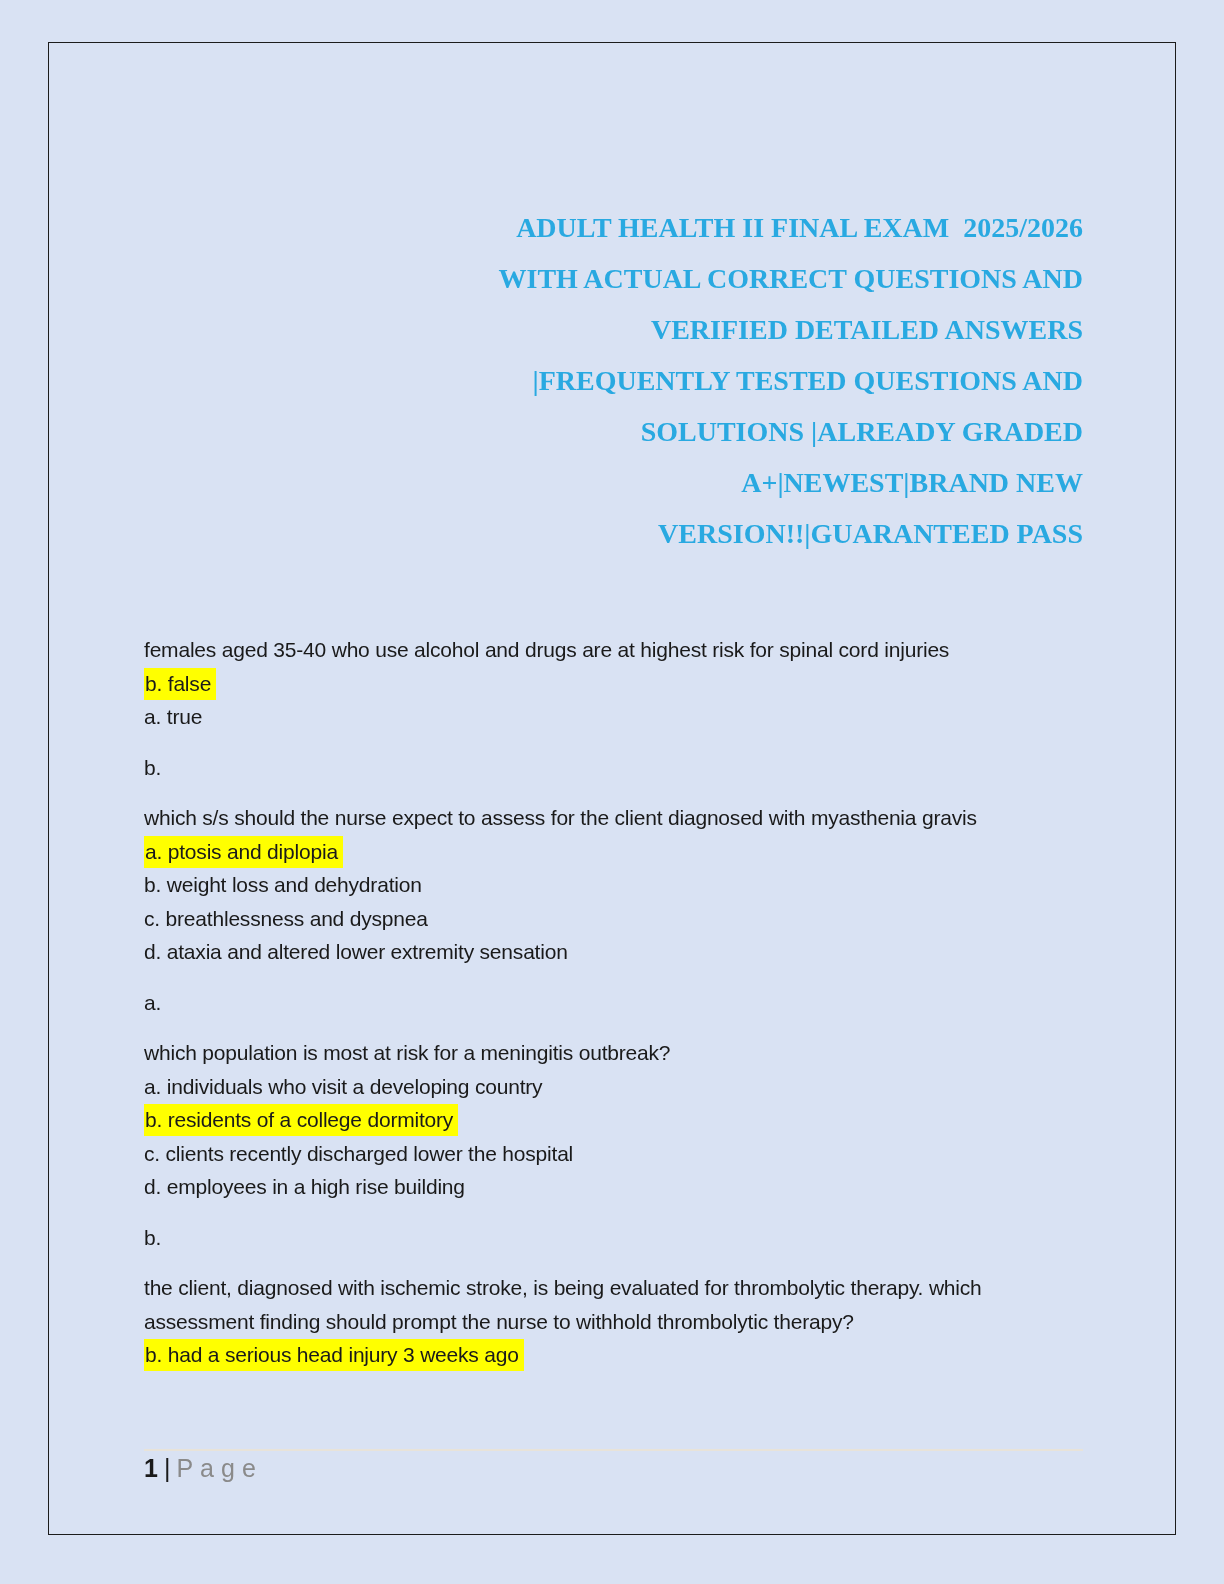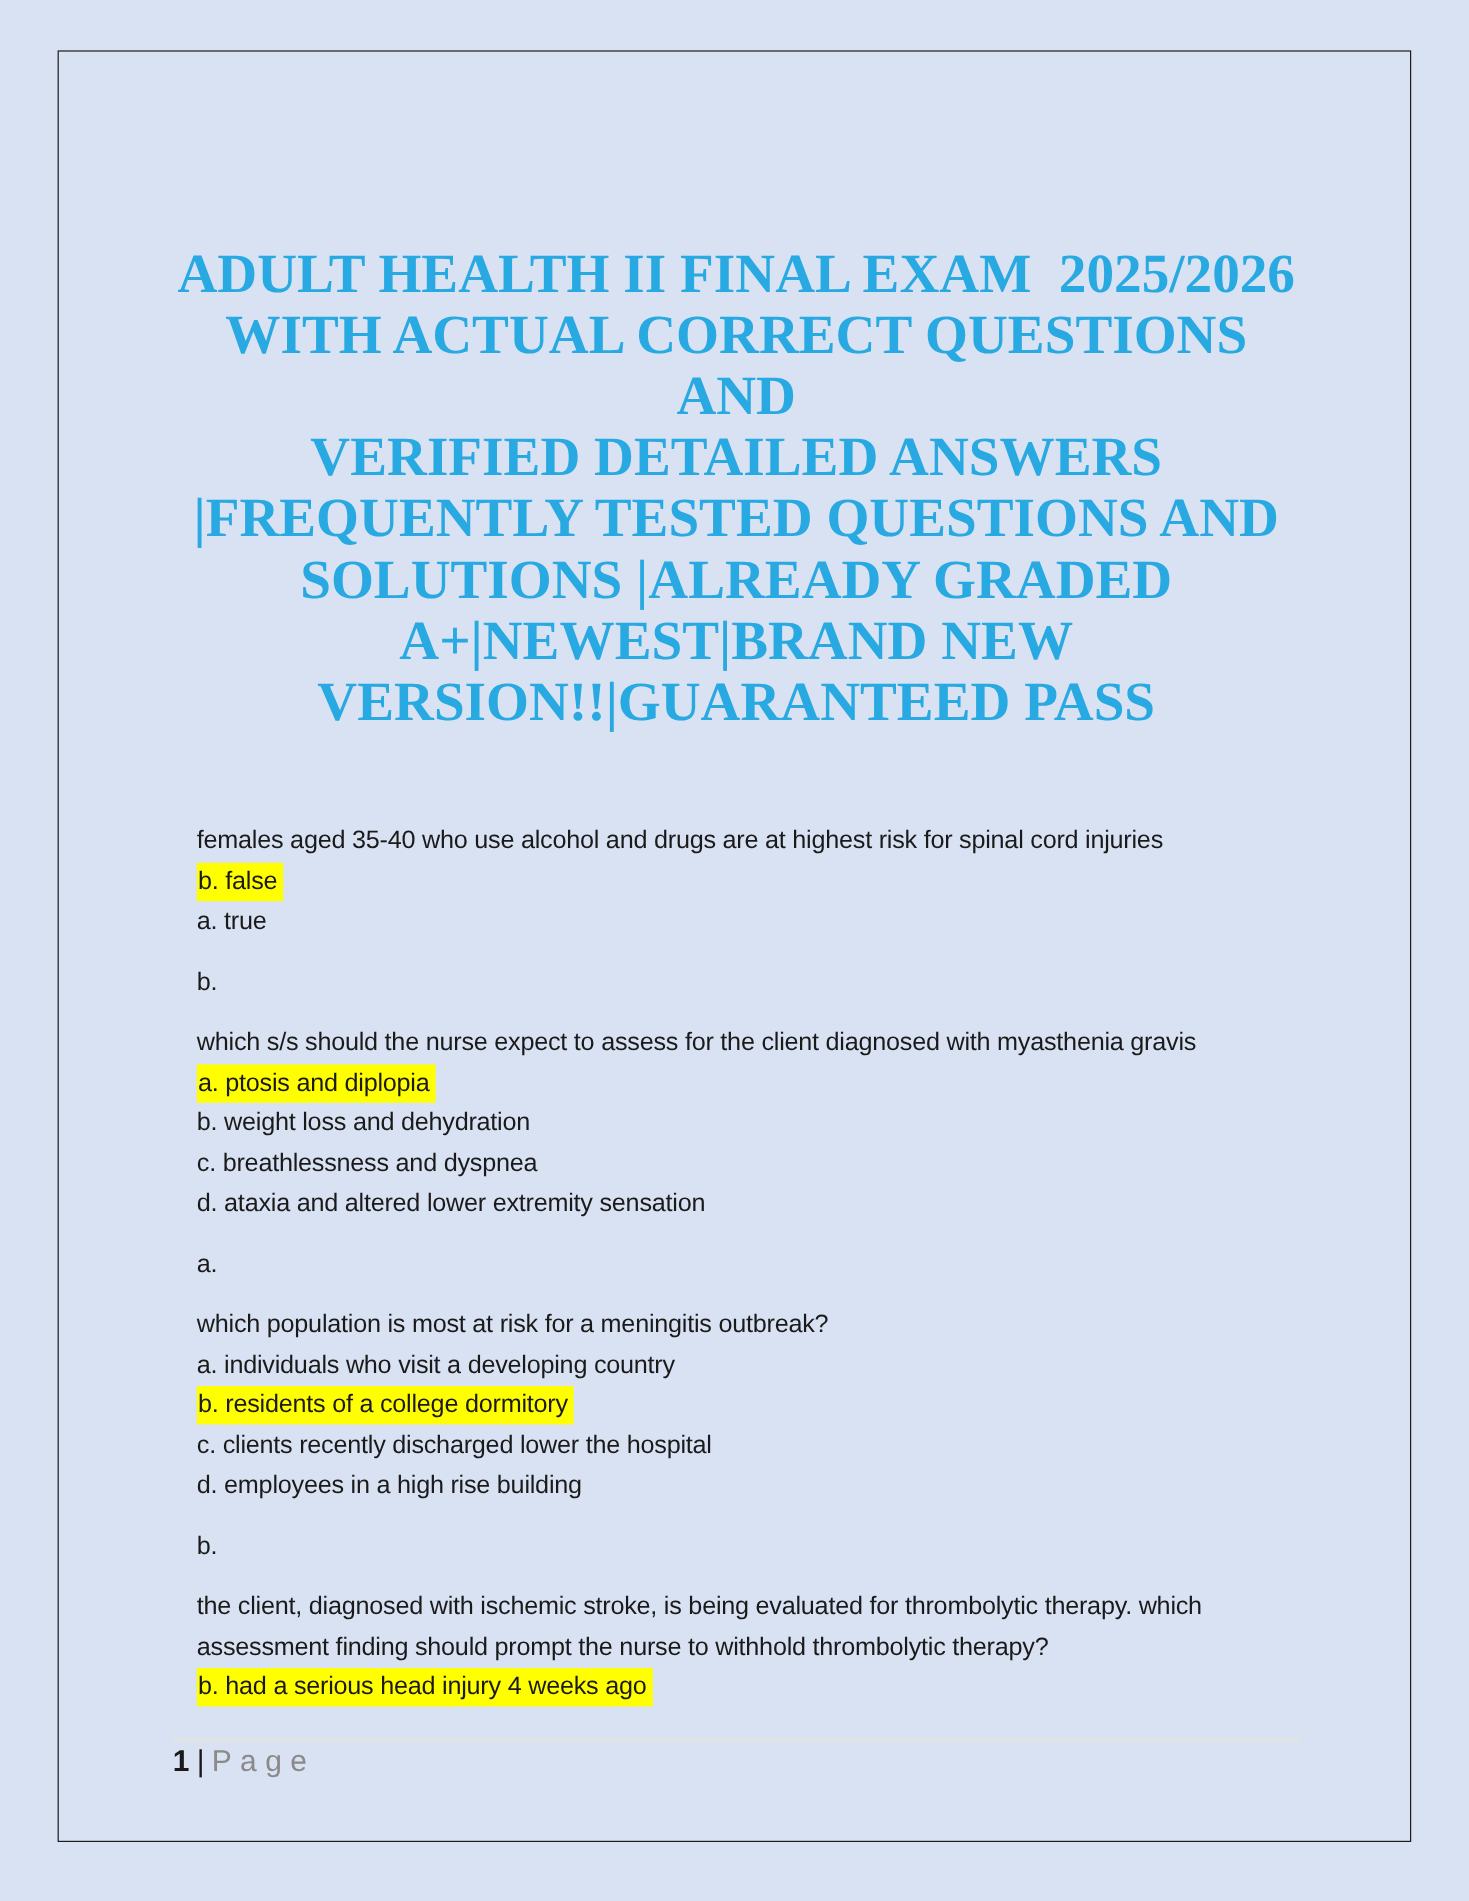--- a/index.html
+++ b/index.html
@@ -27,32 +27,31 @@
   .content {
     position: absolute;
     left: 144px;
     top: 0;
     width: 939px;
   }
   .doc-title {
     margin-top: 202px;
     font-family: "Liberation Serif", serif;
     font-weight: bold;
-    font-size: 46px;
+    font-size: 28px;
     line-height: 51px;
-    text-align: center;
+    text-align: right;
     color: #29A9E1;
     white-space: pre-wrap;
   }
   .qa {
     margin-top: 74px;
     font-size: 21px;
     line-height: 33.5px;
     letter-spacing: -0.2px;
-    margin-left: 20px;
   }
   .block {
     margin: 0 0 17px 0;
   }
   .line {
     margin: 0;
     padding: 0;
   }
   mark.hl {
     background: #FFFF00;
@@ -125,21 +124,21 @@
         <p class="line">a. individuals who visit a developing country</p>
         <p class="line"><mark class="hl">b. residents of a college dormitory</mark></p>
         <p class="line">c. clients recently discharged lower the hospital</p>
         <p class="line">d. employees in a high rise building</p>
       </div>
       <div class="block">
         <p class="line">b.</p>
       </div>
       <div class="block">
         <p class="line">the client, diagnosed with ischemic stroke, is being evaluated for thrombolytic therapy. which assessment finding should prompt the nurse to withhold thrombolytic therapy?</p>
-        <p class="line"><mark class="hl">b. had a serious head injury 4 weeks ago</mark></p>
+        <p class="line"><mark class="hl">b. had a serious head injury 3 weeks ago</mark></p>
       </div>
     </div>
 </div>
 
 <div class="footer-rule"></div>
 
 <div class="footer">
   <span class="pg-num">1</span><span class="pg-sep">|</span><span class="pg-word">Page</span>
 </div>
 

